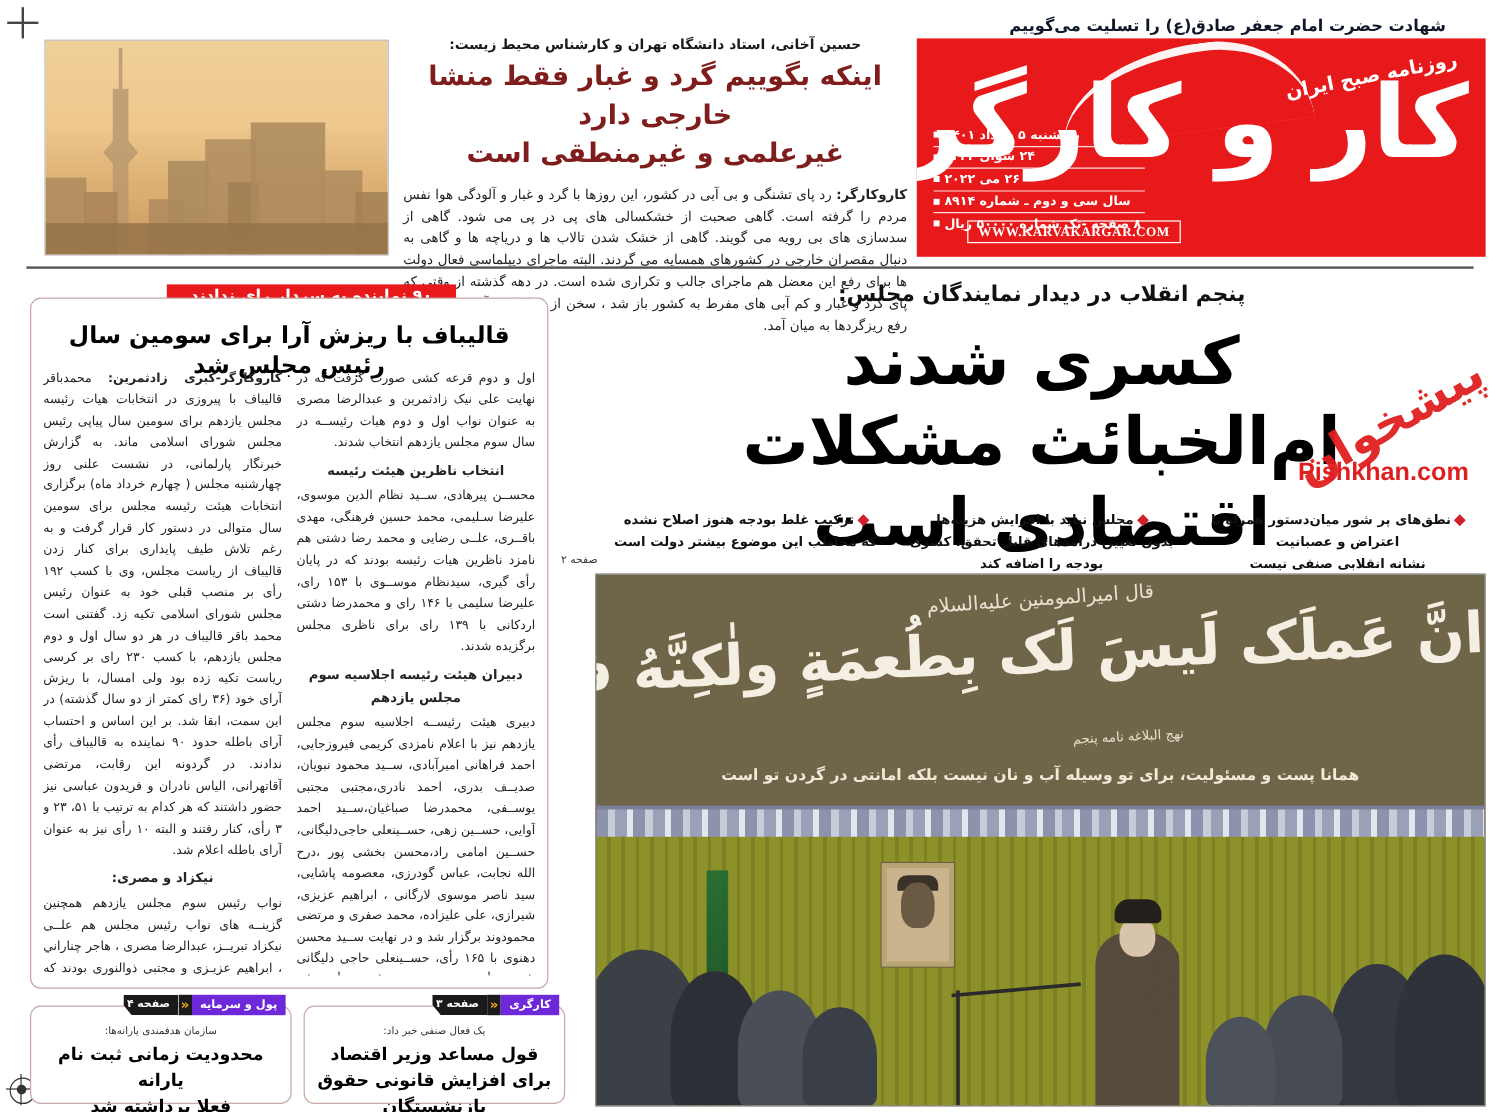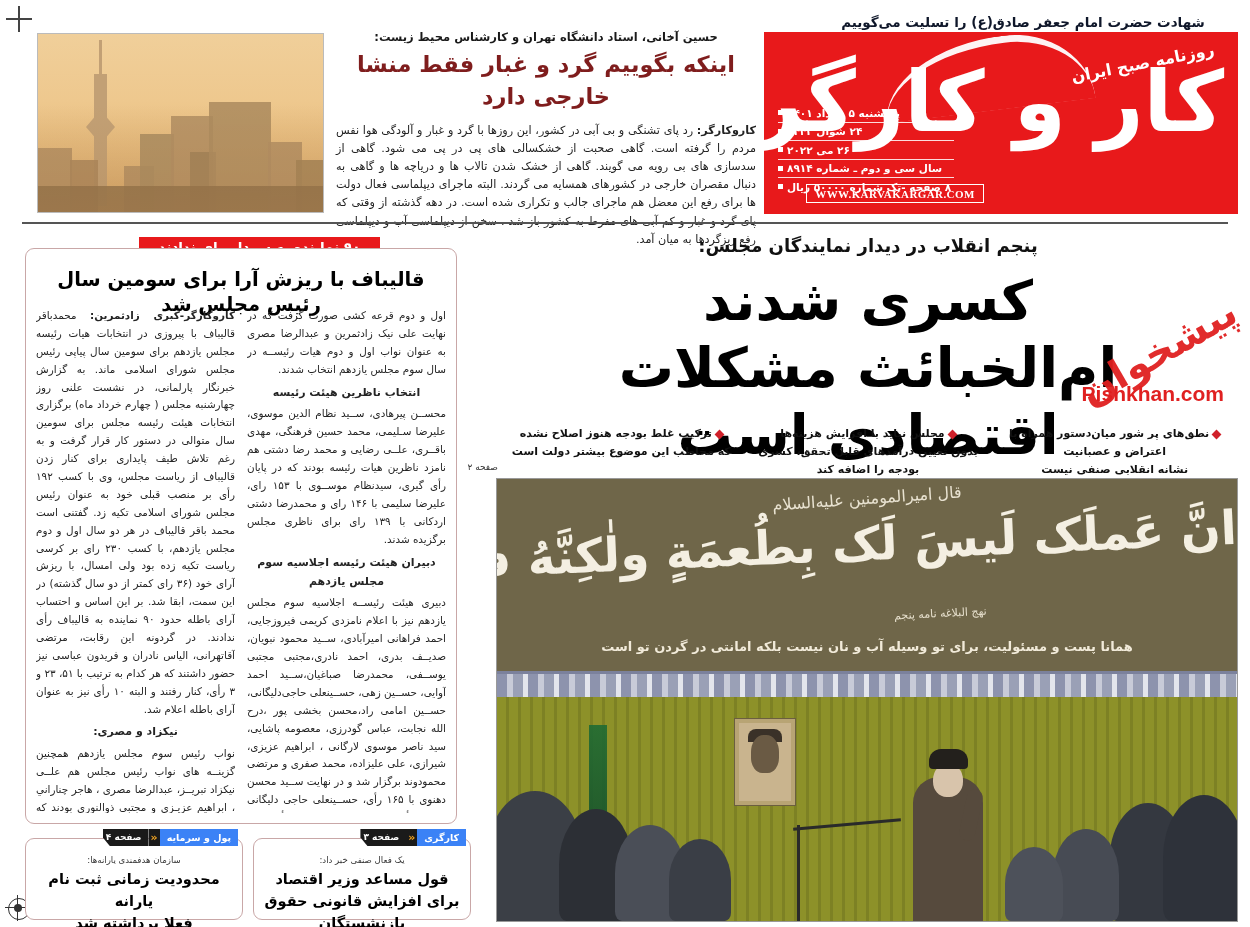--- a/index.html
+++ b/index.html
@@ -196,21 +196,21 @@
   .lc-col .sub{display:block;text-align:center;font-weight:900;font-size:11px;margin:5px 0 3px;}
   .lc-col b{font-weight:900;}
 
   
   .bb{position:absolute;top:838px;height:80px;border:1px solid #c9a7a7;border-radius:9px;background:#fff;}
   .bb-1{left:25px;width:216px;}
   .bb-2{left:253px;width:216px;}
   .tag{
     position:absolute;top:-10px;height:17px;display:flex;flex-direction:row;align-items:stretch;
   }
-  .tag .sec{background:#3b82f6;color:#fff;font-size:9.5px;font-weight:900;padding:0 7px;line-height:17px;}
+  .tag .sec{background:#6d28d9;color:#fff;font-size:9.5px;font-weight:900;padding:0 7px;line-height:17px;}
   .tag .chev{color:#f5a623;font-size:11px;font-weight:900;line-height:17px;background:#1a1a1a;padding:0 2px;}
   .tag .pg{background:#1a1a1a;color:#fff;font-size:9px;font-weight:700;padding:0 7px 0 3px;line-height:17px;
     clip-path:polygon(0 0,100% 0,100% 100%,7px 100%,0 50%);}
   .bb .kick{position:absolute;left:0;right:0;top:16px;text-align:center;font-size:8.6px;color:#333;}
   .bb .ttl{position:absolute;left:6px;right:6px;top:30px;text-align:center;font-size:14.5px;font-weight:900;line-height:1.5;color:#000;}
 </style>
 </head>
 <body>
 
 <div class="page">
@@ -266,20 +266,21 @@
     <div class="bldg" style="left:230px;width:34px;height:70px;"></div>
     <div class="bldg" style="left:258px;width:30px;height:52px;background:#a08054;"></div>
     <div class="bldg" style="left:0;width:285px;height:26px;background:#8a6c46;"></div>
     <div class="haze"></div>
   </div>
 
   <div class="tl-article">
     <div class="tl-kicker">حسین آخانی، استاد دانشگاه تهران و کارشناس محیط زیست:</div>
     <div class="tl-head">
       <span>اینکه بگوییم گرد و غبار فقط منشا خارجی دارد</span><br>
+      <span>غیرعلمی و غیرمنطقی است</span>
     </div>
     <div class="tl-body">
       <b>کاروکارگر:</b><span> رد پای تشنگی و بی آبی در کشور، این روزها با گرد و غبار و آلودگی هوا نفس مردم را گرفته است. گاهی صحبت از خشکسالی های پی در پی می شود. گاهی از سدسازی های بی رویه می گویند. گاهی از خشک شدن تالاب ها و دریاچه ها و گاهی به دنبال مقصران خارجی در کشورهای همسایه می گردند. البته ماجرای دیپلماسی فعال دولت ها برای رفع این معضل هم ماجرای جالب و تکراری شده است. در دهه گذشته از وقتی که پای گرد و غبار و کم آبی های مفرط به کشور باز شد ، سخن از دیپلماسی آب و دیپلماسی رفع ریزگردها به میان آمد.</span>
     </div>
     <div class="tl-more">ادامه در همین صفحه</div>
   </div>
 
   <div class="hr-top"></div>
 
   <div class="main-kicker">پنجم انقلاب در دیدار نمایندگان مجلس:</div>

